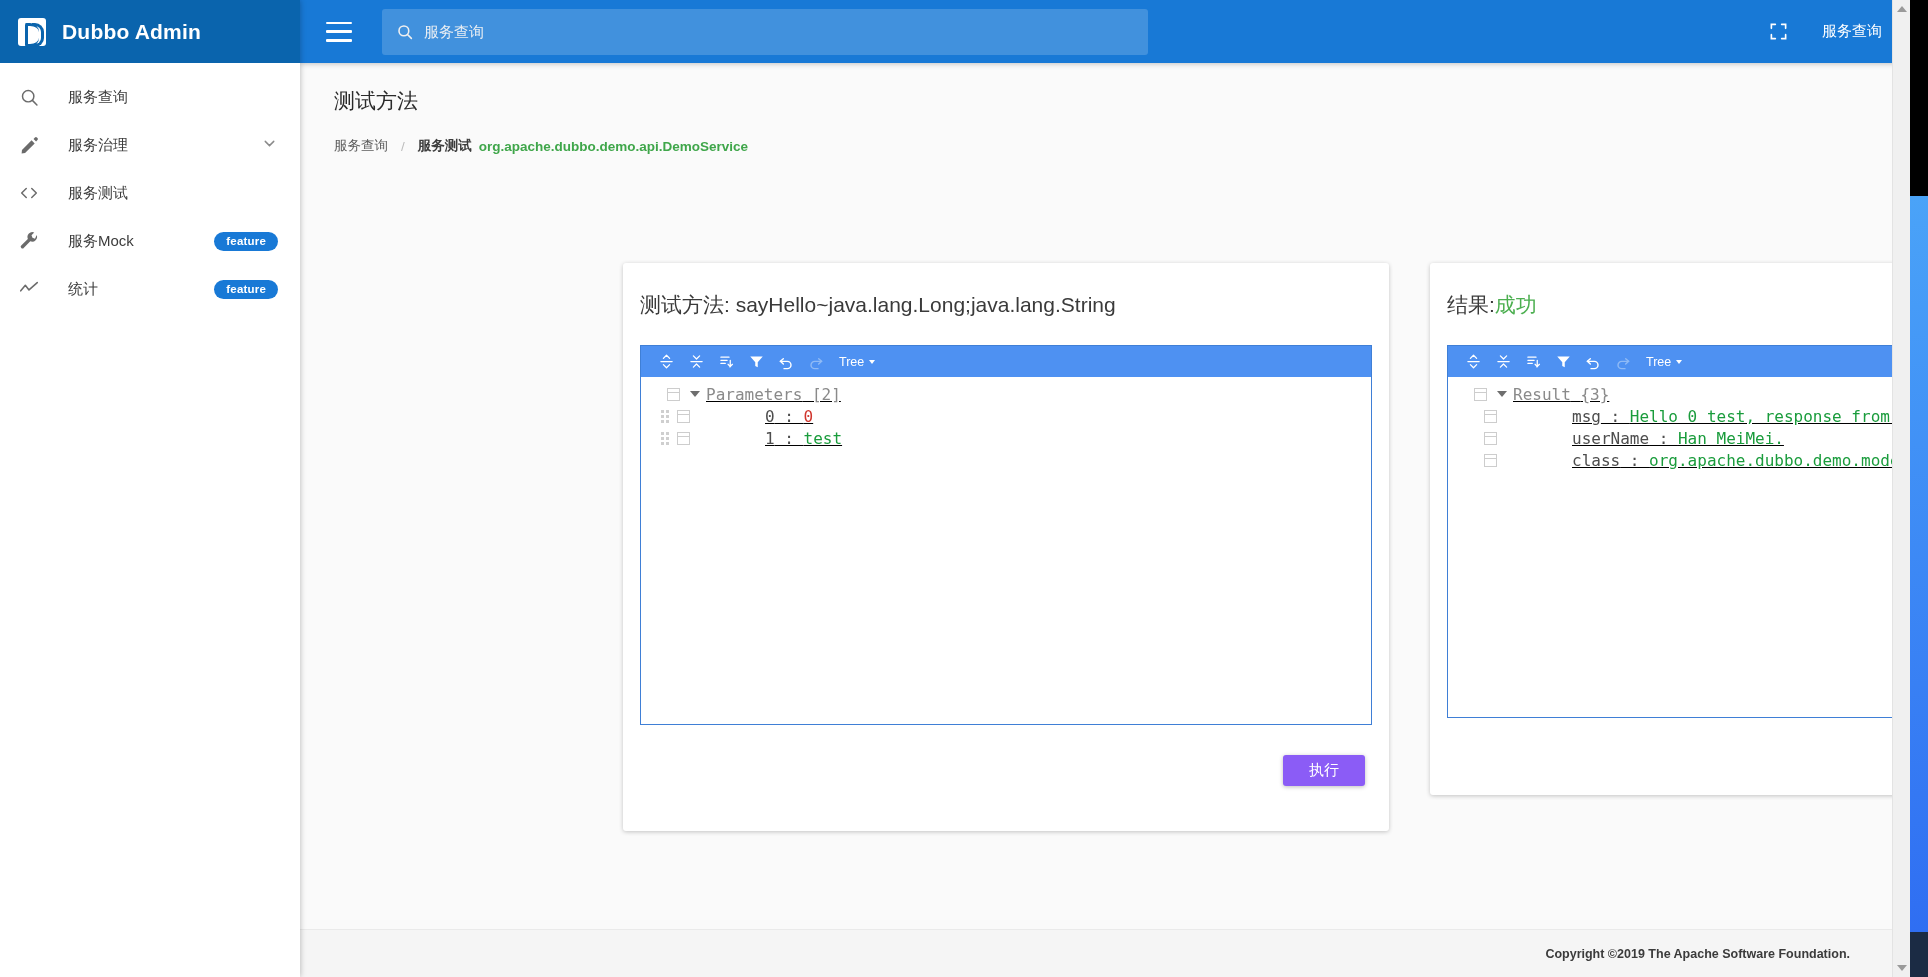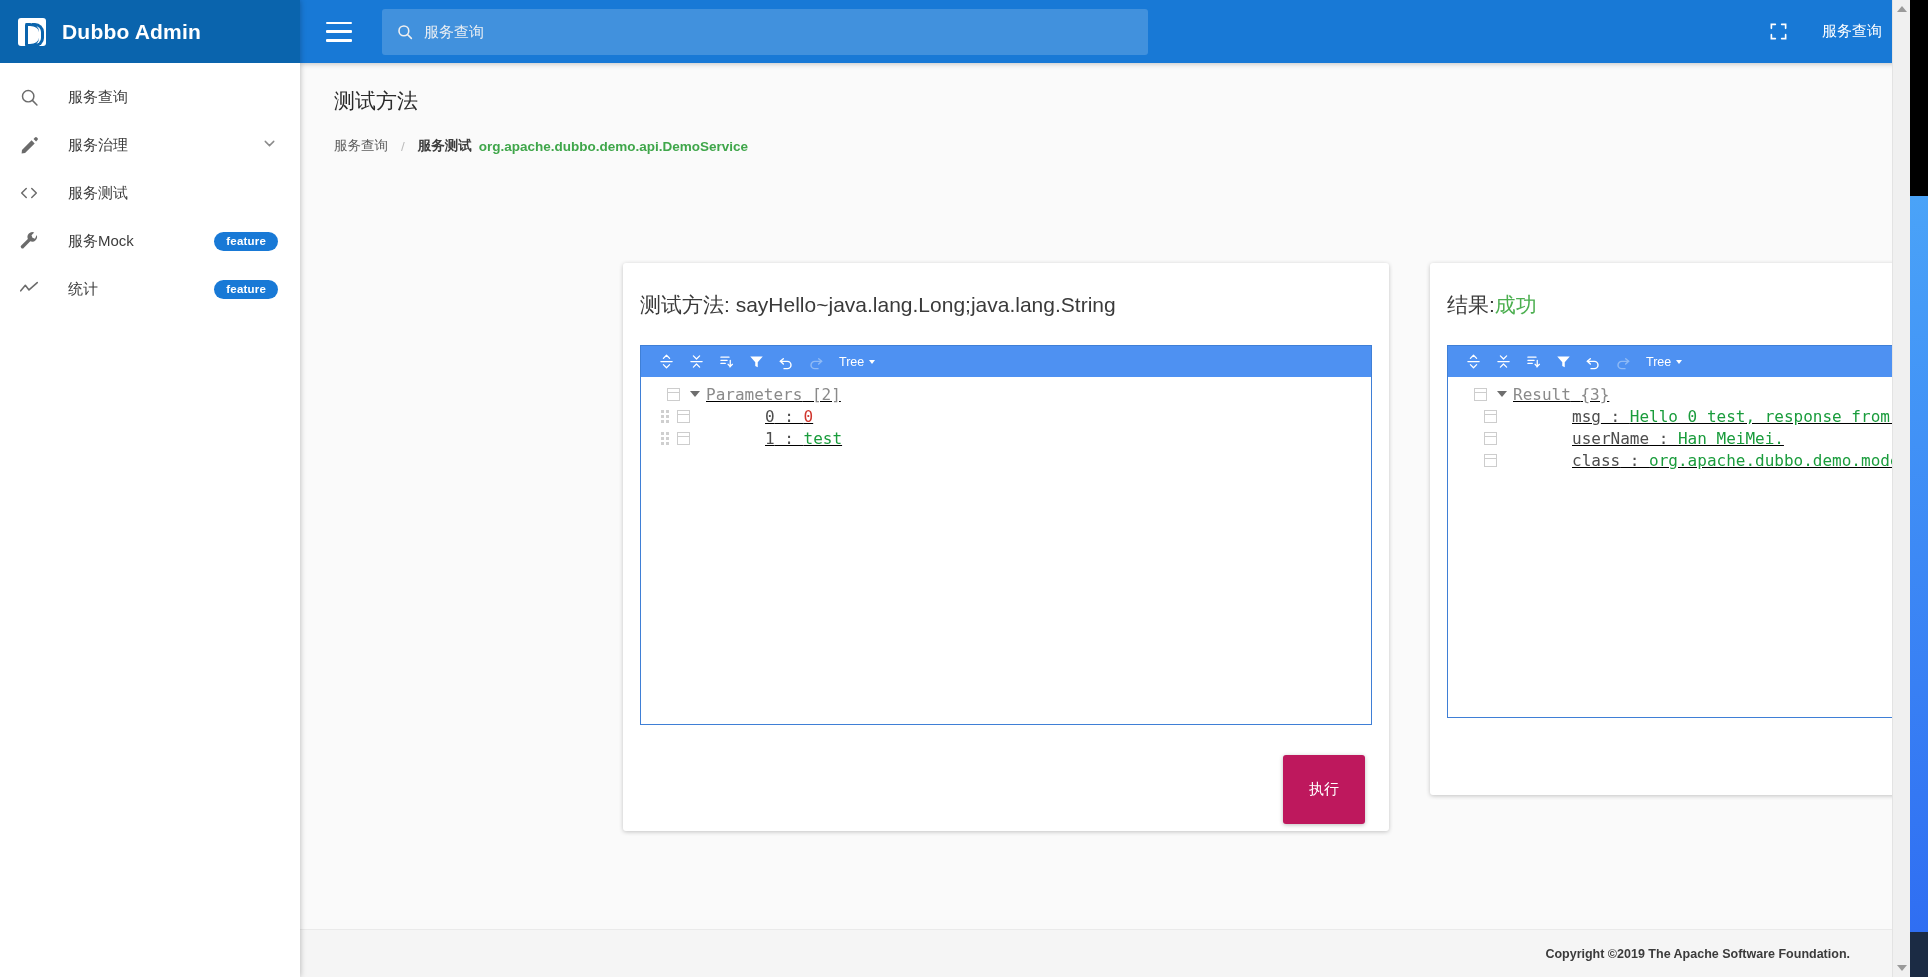--- a/index.html
+++ b/index.html
@@ -179,22 +179,22 @@
   .jval-green { color: #1a9c3c; white-space: pre; }
   .jval-red { color: #d0342c; white-space: pre; }
   .jnode { color: #8a8a8a; white-space: pre; }
   .indent-1 { padding-left: 18px; }
   .indent-2 { padding-left: 49px; }
 
   .card-actions {
     display: flex; justify-content: flex-end; padding: 30px 24px 0 0;
   }
   .exec-btn {
-    background: #be185d; color: #fff; border: none; border-radius: 3px;
-    font-size: 15px; padding: 25px 26px; cursor: pointer;
+    background: #8b5cf6; color: #fff; border: none; border-radius: 3px;
+    font-size: 15px; padding: 6px 26px; cursor: pointer;
     box-shadow: 0 1px 4px rgba(0,0,0,0.26);
     font-family: "Liberation Sans", sans-serif;
   }
 
   
   .footer {
     position: absolute; left: 300px; right: 36px; bottom: 0; height: 48px;
     background: #f5f5f5; border-top: 1px solid #eaeaea;
     display: flex; align-items: center; justify-content: flex-end;
     padding-right: 42px; font-size: 12.5px; color: #3b3b3b; font-weight: bold;

